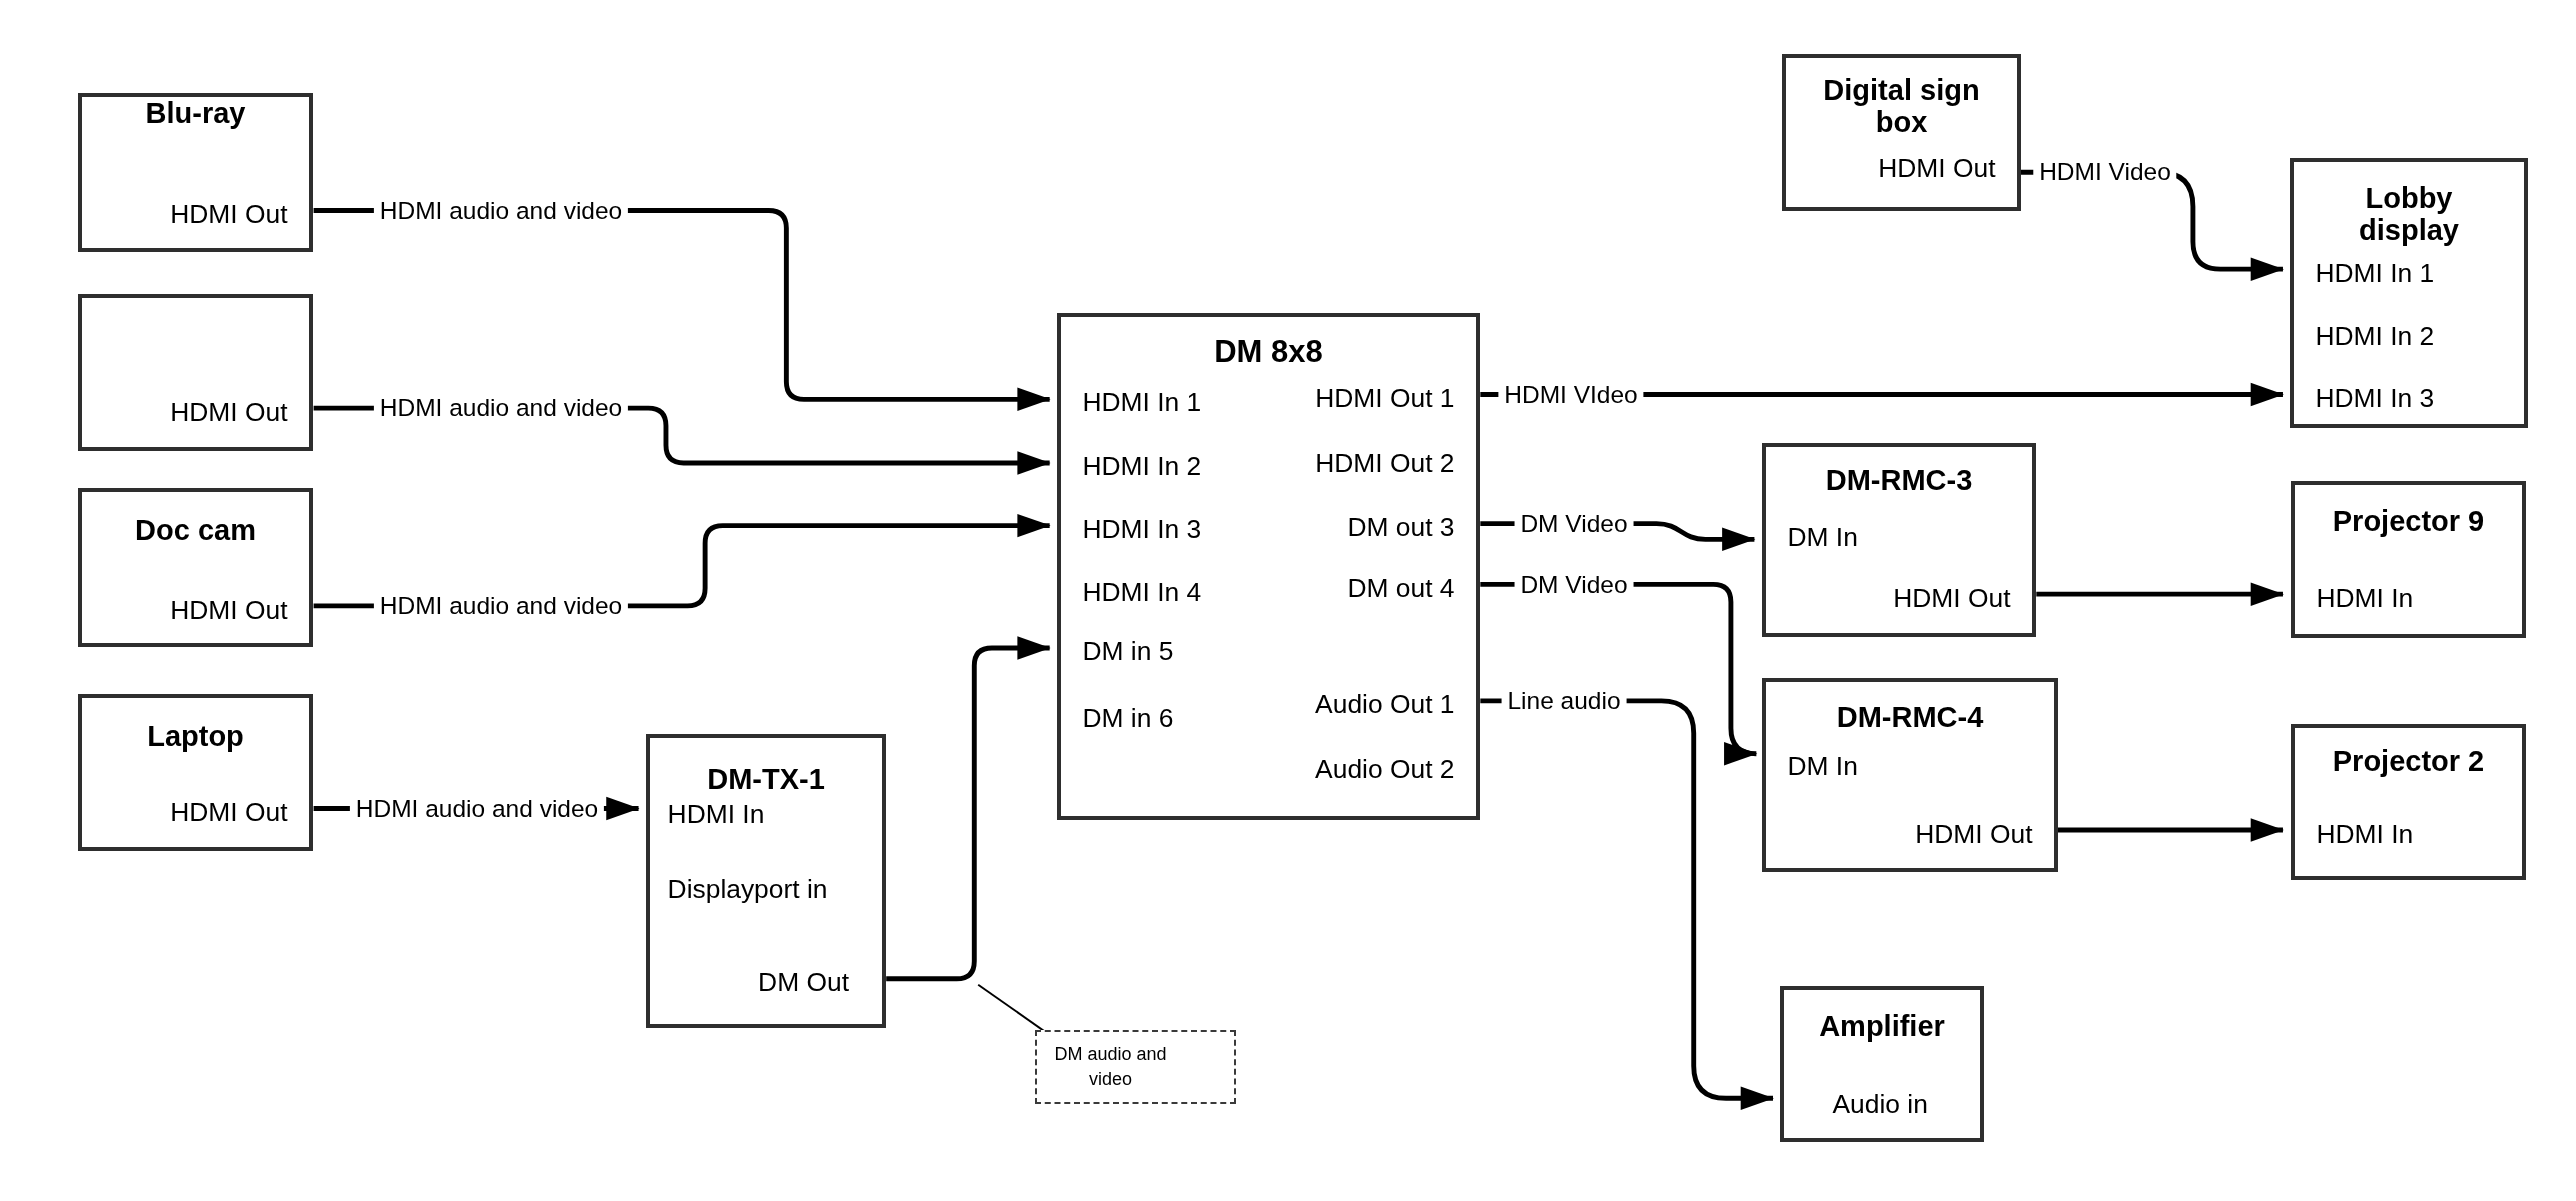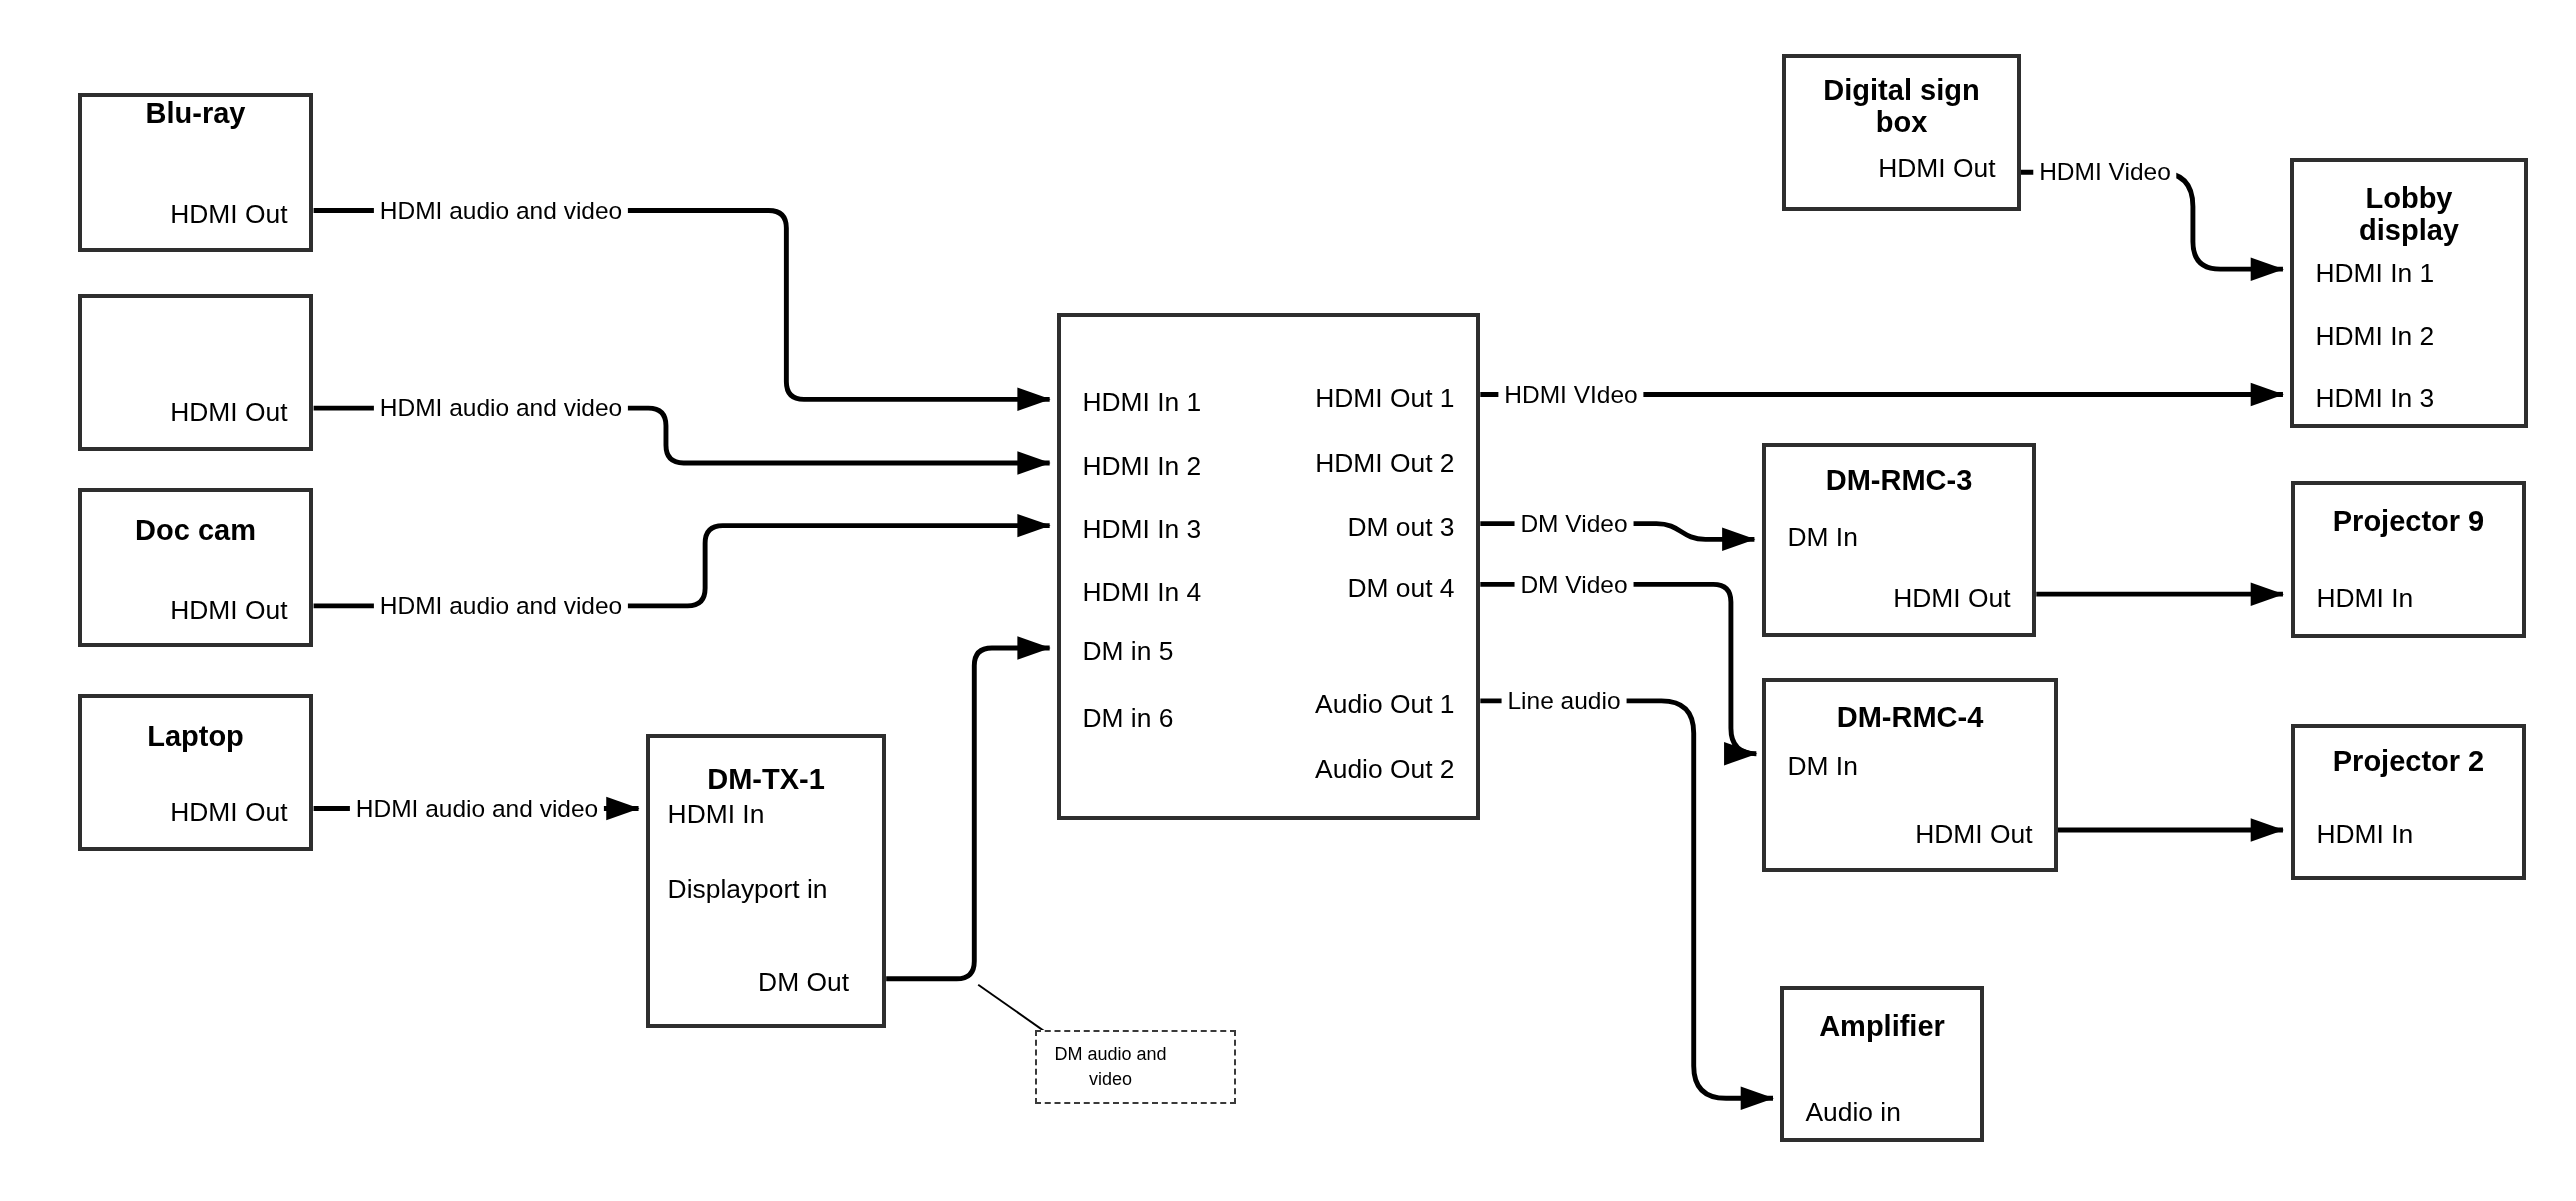--- a/index.html
+++ b/index.html
@@ -73,20 +73,21 @@
   </div>
 
   <div class="node node-dmtx1" style="left:646px;top:734px;width:240px;height:294px;">
     <div class="title" style="top:24.5px;">DM-TX-1</div>
     <div class="port l" style="top:61px;">HDMI In</div>
     <div class="port l" style="top:136px;">Displayport in</div>
     <div class="port r" style="top:229px;">DM Out</div>
   </div>
 
   <div class="node node-dm8x8" style="left:1057px;top:313px;width:423px;height:507px;">
+    <div class="title" style="top:18.6px;font-size:31px;">DM 8x8</div>
     <div class="port l" style="top:70px;">HDMI In 1</div>
     <div class="port l" style="top:134px;">HDMI In 2</div>
     <div class="port l" style="top:197px;">HDMI In 3</div>
     <div class="port l" style="top:260px;">HDMI In 4</div>
     <div class="port l" style="top:319px;">DM in 5</div>
     <div class="port l" style="top:386px;">DM in 6</div>
     <div class="port r" style="top:66px;">HDMI Out 1</div>
     <div class="port r" style="top:131px;">HDMI Out 2</div>
     <div class="port r" style="top:195px;">DM out 3</div>
     <div class="port r" style="top:256px;">DM out 4</div>
@@ -123,21 +124,21 @@
     <div class="port r" style="top:137px;">HDMI Out</div>
   </div>
 
   <div class="node node-proj2" style="left:2291px;top:724px;width:235px;height:156px;">
     <div class="title" style="top:16.6px;">Projector 2</div>
     <div class="port l" style="top:91px;">HDMI In</div>
   </div>
 
   <div class="node node-amp" style="left:1780px;top:986px;width:204px;height:156px;">
     <div class="title" style="top:19.6px;">Amplifier</div>
-    <div class="port l" style="top:107px;">Audio in</div>
+    <div class="port l" style="top:99px;margin-left:27px;">Audio in</div>
   </div>
 
   <div class="note" style="left:1035px;top:1030px;width:201px;height:74px;">
     <span>DM audio and video</span>
   </div>
 
   <div class="elabel" style="left:501px;top:211px;">HDMI audio and video</div>
   <div class="elabel" style="left:501px;top:408px;">HDMI audio and video</div>
   <div class="elabel" style="left:501px;top:606px;">HDMI audio and video</div>
   <div class="elabel" style="left:477px;top:809px;">HDMI audio and video</div>

